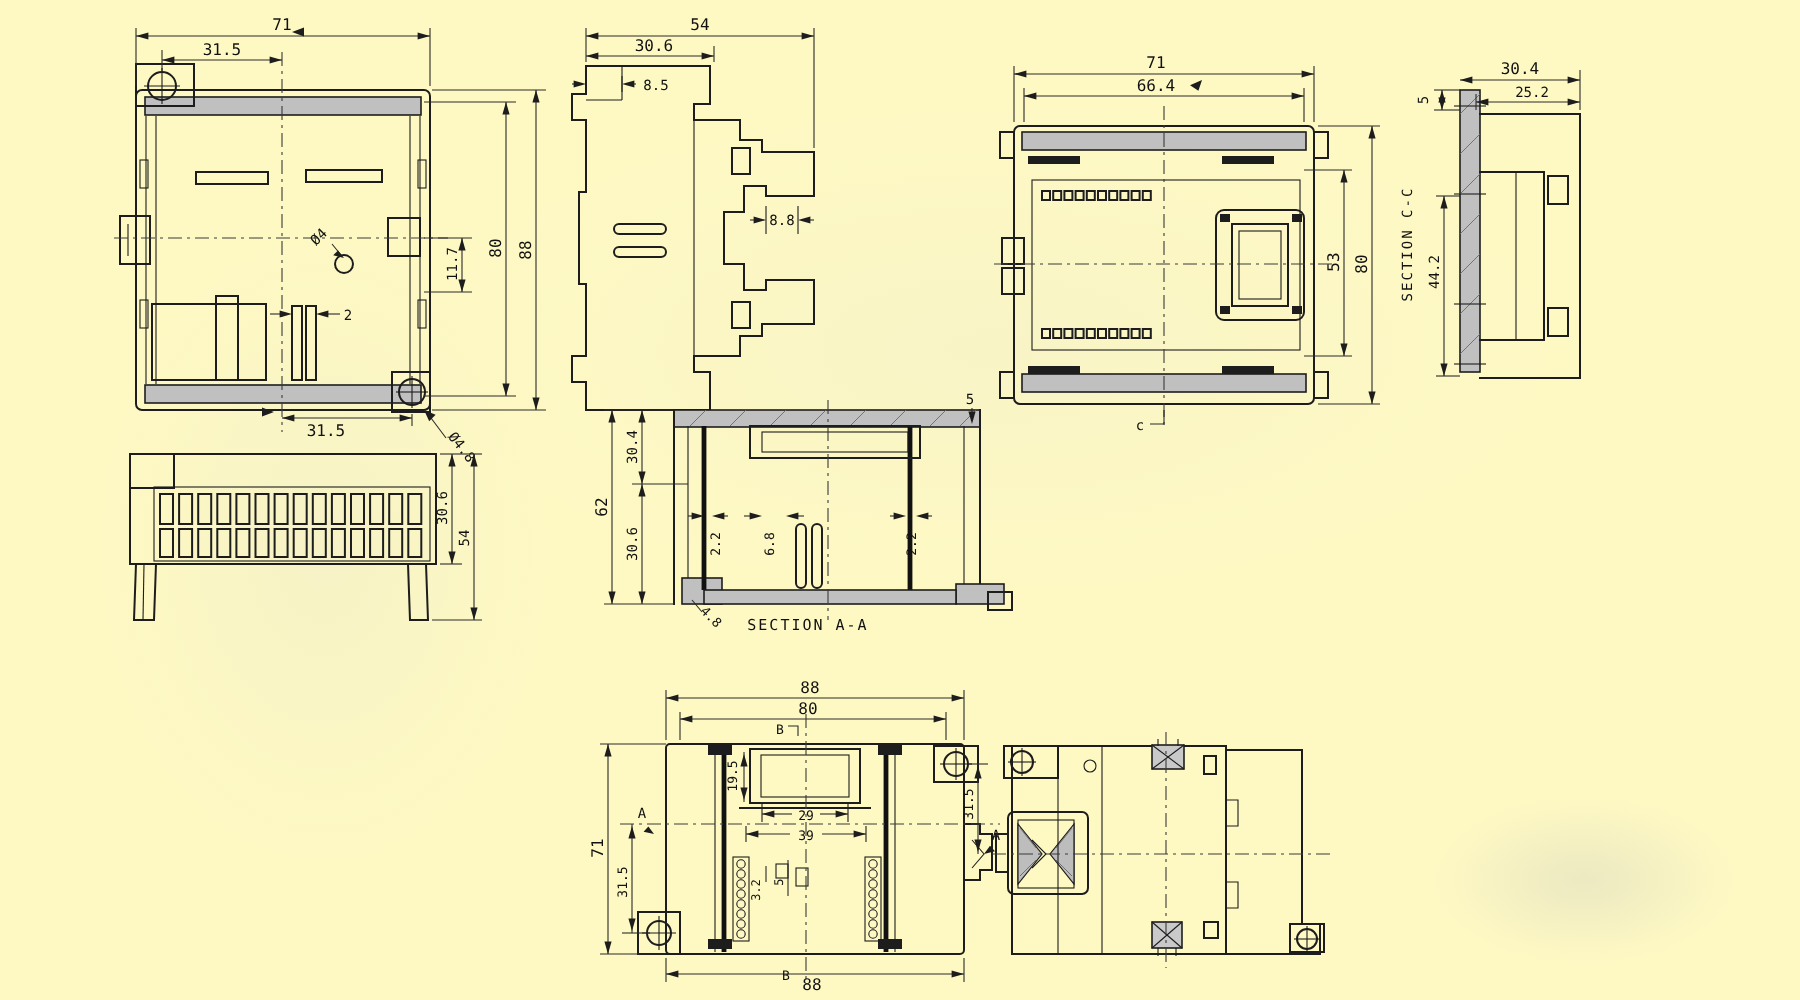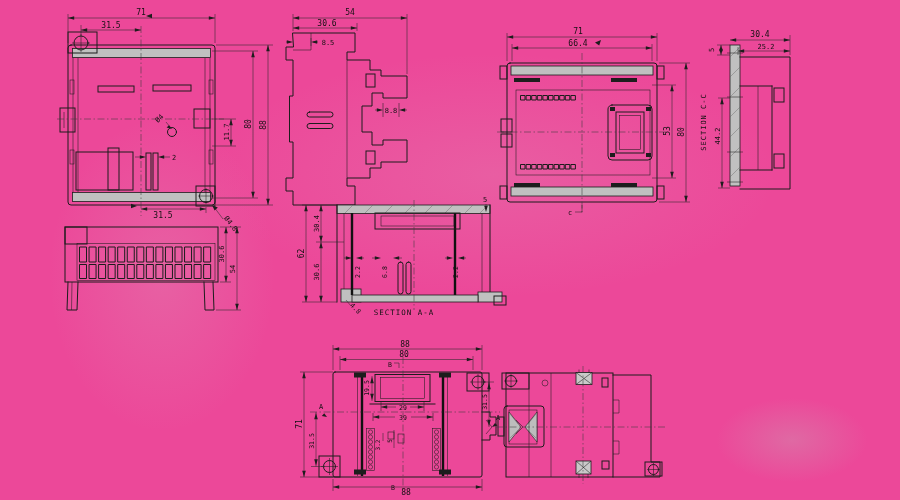--- a/index.html
+++ b/index.html
@@ -1,16 +1,16 @@
 <!DOCTYPE html>
 <html><head>
 <meta charset="utf-8">
 <style>
   html,body{margin:0;padding:0;background:#fff;}
-  .canvas{position:relative;width:900px;height:500px;background:#ec4899;overflow:hidden;
+  .canvas{position:relative;width:900px;height:500px;background:#fef9c3;overflow:hidden;
           font-family:"DejaVu Sans Mono","Liberation Mono",monospace;}
   .wm{position:absolute;inset:0;pointer-events:none;
       background:
         radial-gradient(closest-side at 18% 55%, rgba(210,210,210,.18), transparent 70%),
         radial-gradient(closest-side at 55% 35%, rgba(215,215,215,.15), transparent 70%),
         radial-gradient(closest-side at 88% 88%, rgba(190,190,190,.28), transparent 70%);}
   svg{position:absolute;left:0;top:0;}
   .ln{stroke:#1d1d1d;stroke-width:1;fill:none;stroke-linecap:square;}
   .thin{stroke:#1d1d1d;stroke-width:.55;fill:none;}
   .thick{stroke:#111;stroke-width:2.4;fill:none;}

